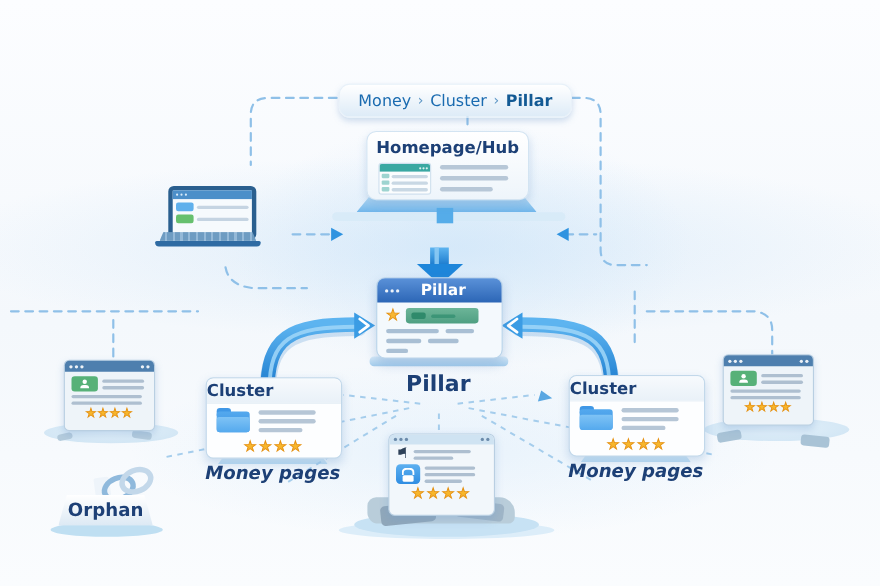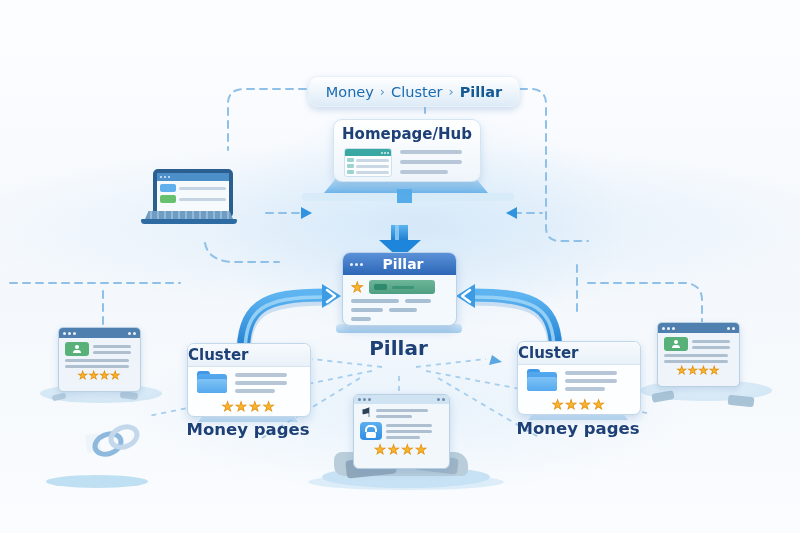--- a/index.html
+++ b/index.html
@@ -76,21 +76,21 @@
   .cluster .crow{display:flex;gap:8px;padding:4px 0 0 9px;align-items:flex-start;}
   .cluster .clines{display:flex;flex-direction:column;gap:4px;padding-top:2px;}
   .cluster .ln{background:#b6c6d6;}
   .cluster .stars{position:absolute;left:0;right:0;bottom:3px;font-size:13px;}
   .folder{position:relative;width:30px;height:22px;flex:none;}
   .folder .tab{position:absolute;top:0;left:0;width:13px;height:7px;border-radius:3px 3px 0 0;background:#3f97e6;}
   .folder .back{position:absolute;top:3px;left:0;width:30px;height:19px;border-radius:3px;background:linear-gradient(180deg,#54a9ee,#3c92e2);}
   .folder .front{position:absolute;top:8px;left:0;width:30px;height:14px;border-radius:2px 2px 3px 3px;background:linear-gradient(180deg,#7fc3f5,#54a9ee);}
   .clped{position:absolute;width:100px;height:8px;z-index:1;background:linear-gradient(180deg,#e0eff9,#badbf2);
          clip-path:polygon(6% 0,94% 0,100% 100%,0 100%);}
-  .mcap{position:absolute;width:142px;text-align:center;font-size:16.5px;z-index:2;}
+  .mcap{position:absolute;width:142px;text-align:center;font-size:16.5px;z-index:2;font-style:italic;}
   
   .page{position:absolute;z-index:2;background:#eef4f9;border:1px solid #b9cfe2;border-radius:5px;
         box-shadow:0 3px 7px rgba(110,155,205,.28);}
   .page .hd{height:10px;border-radius:4px 4px 0 0;background:#4e7fae;display:flex;align-items:center;padding:0 4px;}
   .page .hd .sp{flex:1;}
   .page .bd{padding:4px 6px 0 6px;}
   .badge{width:24px;height:14px;background:#57b178;border-radius:3px;flex:none;
          display:flex;flex-direction:column;align-items:center;justify-content:center;}
   .badge .hd2{width:4px;height:4px;border-radius:50%;background:#fff;}
   .badge .bd2{width:8px;height:3px;border-radius:3px 3px 0 0;background:#fff;margin-top:1px;}
@@ -441,14 +441,15 @@
       </div>
   </div>
   <div class="lap-kbd"></div>
   <div class="lap-base"></div>
 
   <div class="chain">
     <span class="nub"></span>
       <span class="ring r1"></span>
       <span class="ring r2"></span>
   </div>
+  <div class="orphan navy">Orphan</div>
 
 </div>
 
 </body></html>

